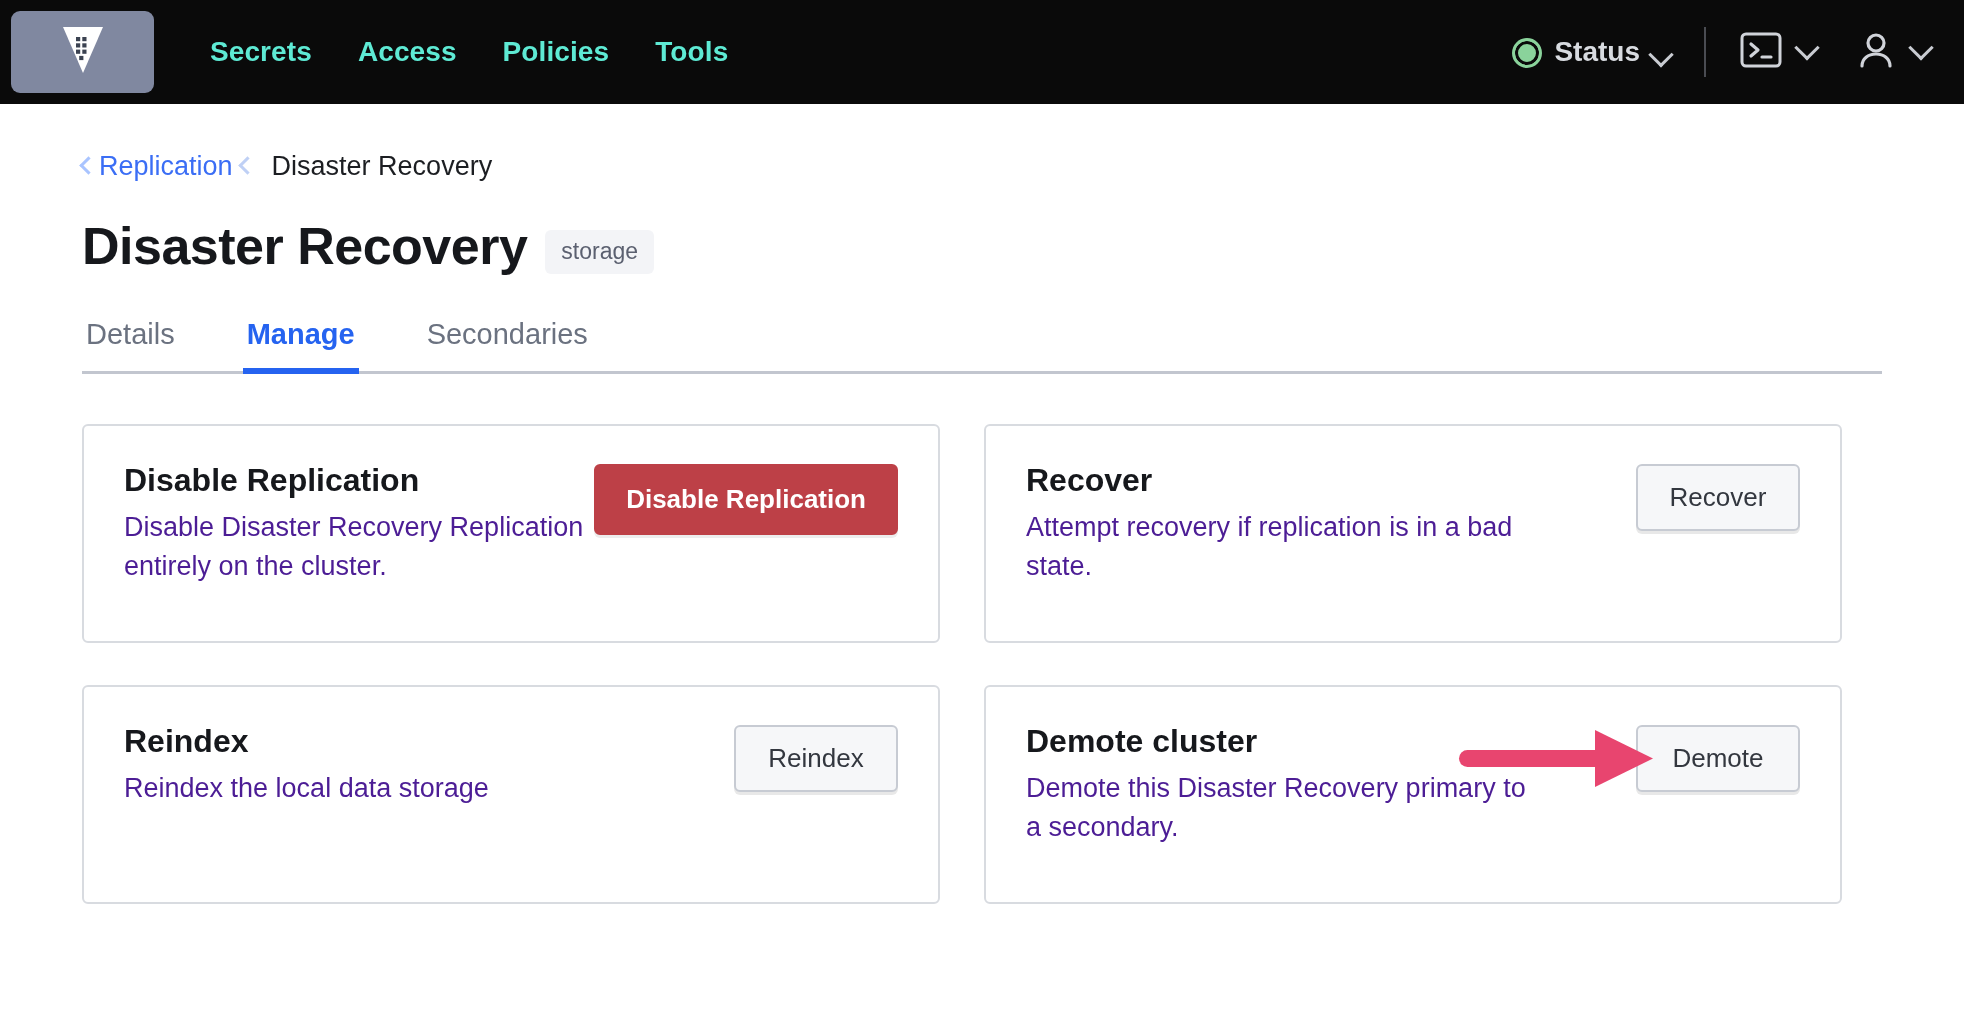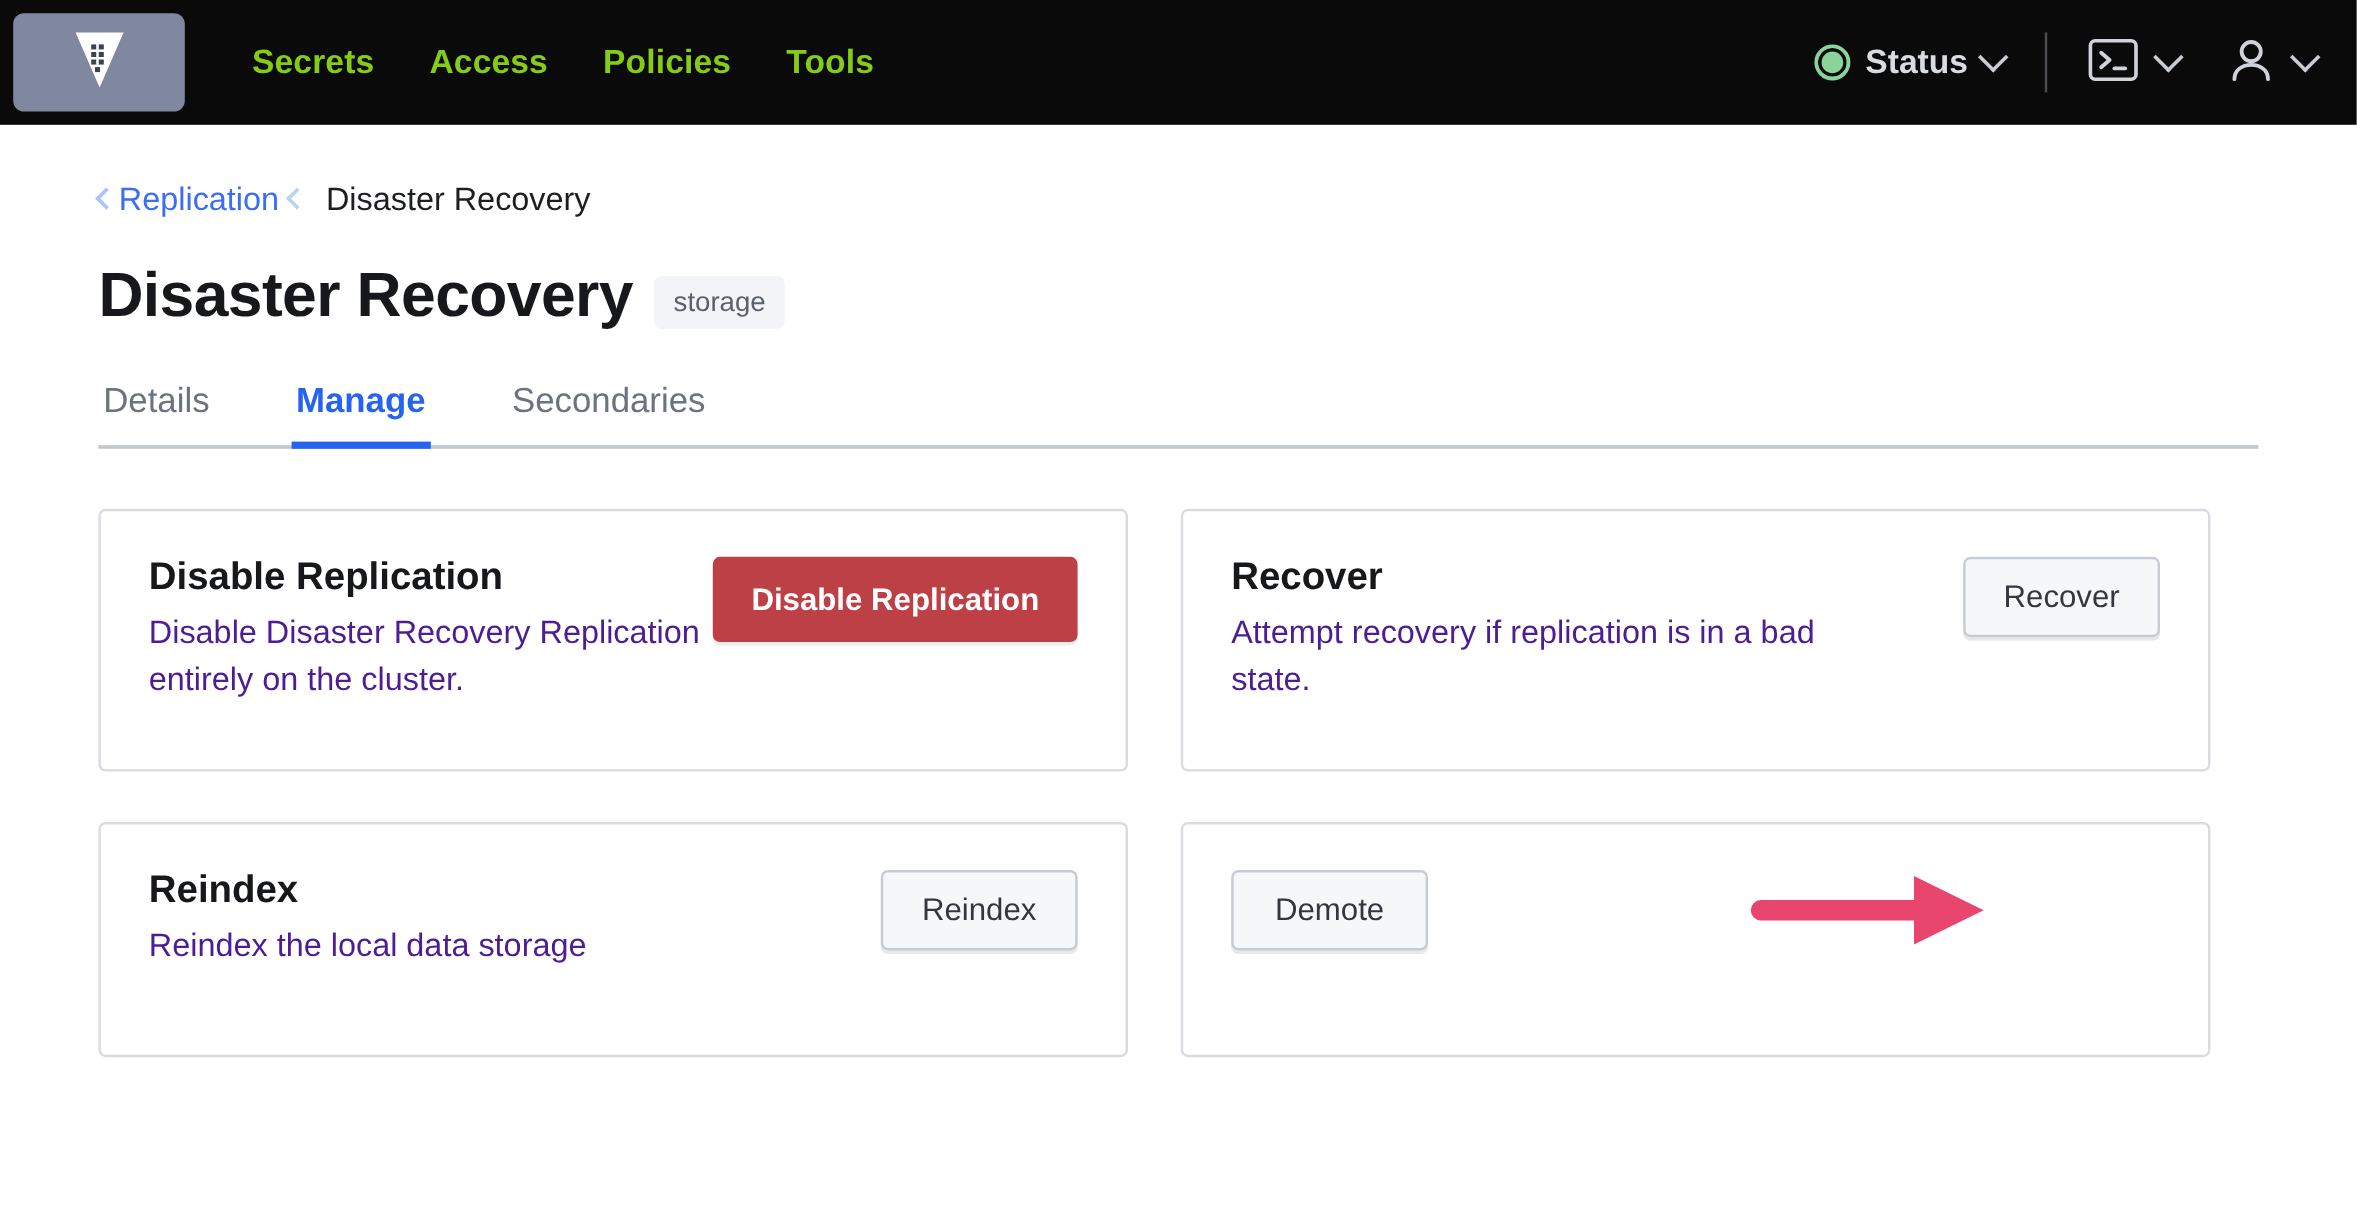--- a/index.html
+++ b/index.html
@@ -32,36 +32,36 @@
     justify-content: center;
     flex: 0 0 auto;
   }
   .nav-links {
     display: flex;
     align-items: center;
     margin-left: 56px;
     gap: 46px;
   }
   .nav-link {
-    color: #84cc16;
+    color: #5eead4;
     font-size: 28px;
     font-weight: 700;
     letter-spacing: 0.1px;
     cursor: pointer;
     white-space: nowrap;
   }
   .nav-right {
     margin-left: auto;
     display: flex;
     align-items: center;
     padding-right: 34px;
   }
   .status-group {
     display: flex;
-    align-items: center;
+    align-items: flex-end;
     gap: 12px;
     cursor: pointer;
   }
   .status-dot-ring {
     width: 30px; height: 30px;
     border-radius: 50%;
     border: 3px solid #8ad39b;
     background: #8ad39b;
     box-shadow: inset 0 0 0 3px #0a0a0a;
     flex: 0 0 auto;
@@ -357,20 +357,24 @@
       <div class="card-text">
         <div class="card-title">Reindex</div>
         <div class="card-desc">Reindex the local data storage</div>
       </div>
       <div class="card-action">
         <span class="btn btn-secondary">Reindex</span>
       </div>
     </div>
 
     <div class="card">
+      <div class="card-text">
+        <div class="card-title">Demote cluster</div>
+        <div class="card-desc">Demote this Disaster Recovery primary to a secondary.</div>
+      </div>
       <div class="card-action">
         <span class="btn btn-secondary">Demote</span>
       </div>
     </div>
 
   </div>
 </div>
 
 <div class="annotation-arrow" style="left:1455px; top:722px; width:205px; height:72px;">
   <svg width="205" height="72" viewBox="0 0 205 72">

